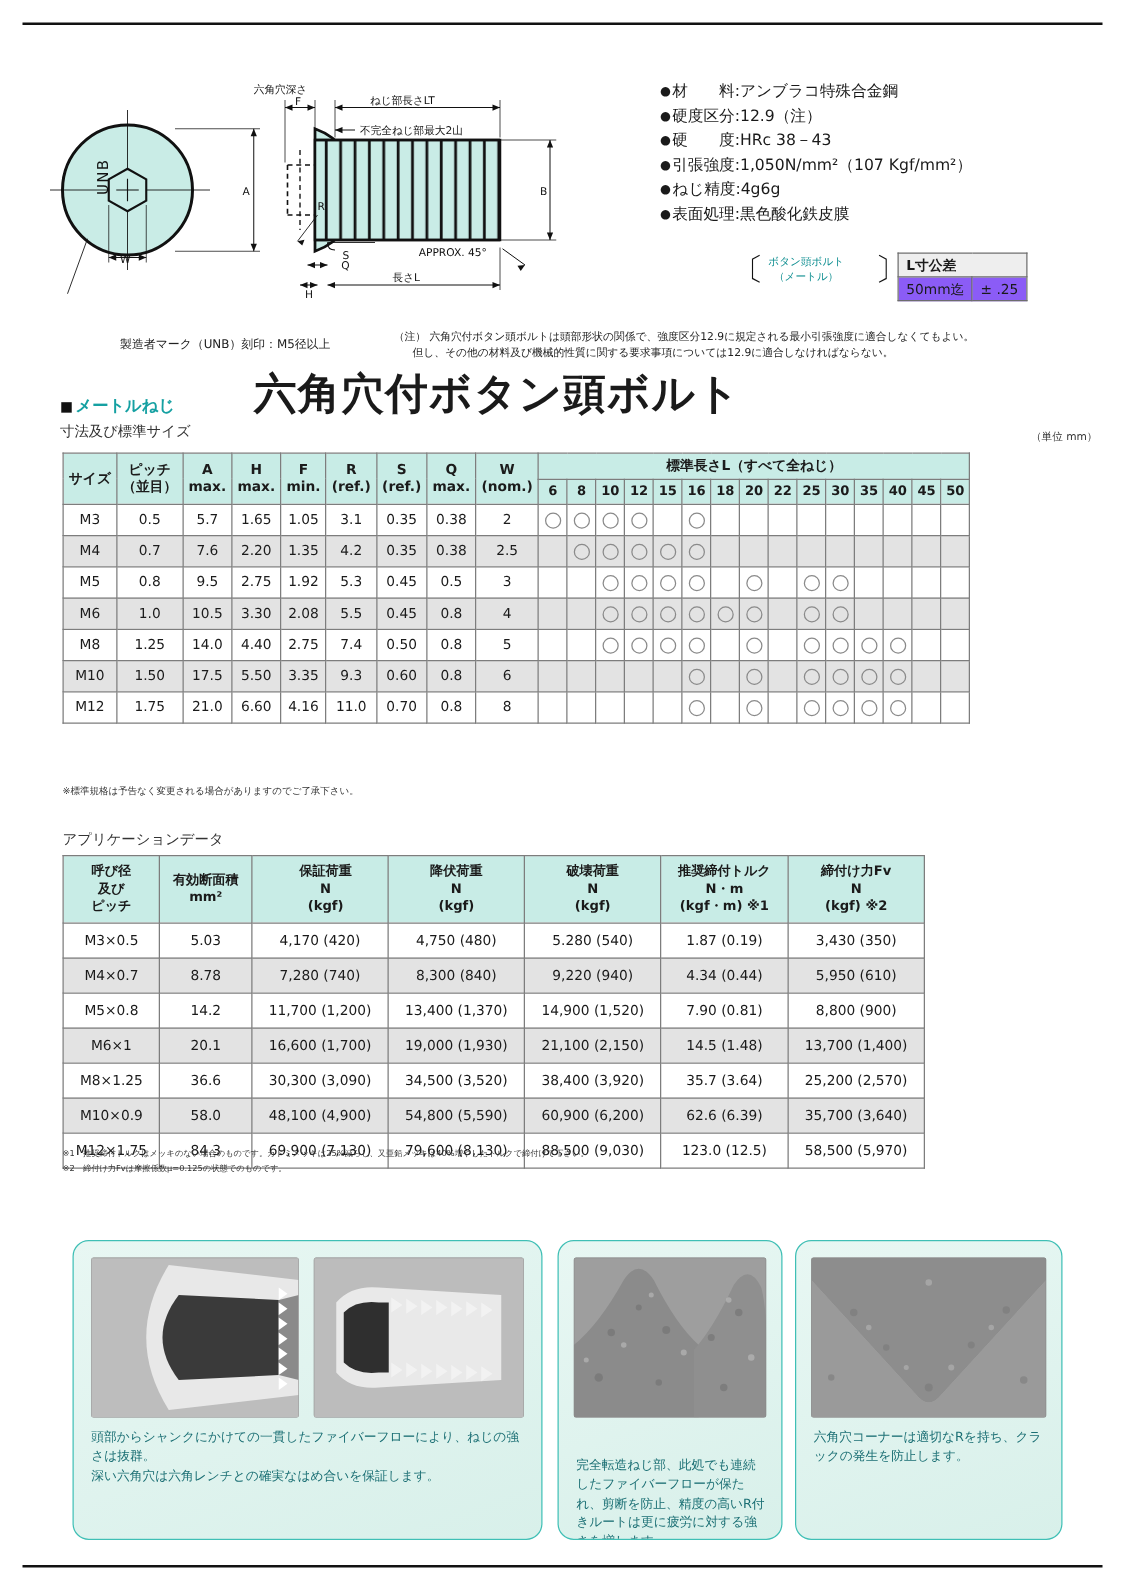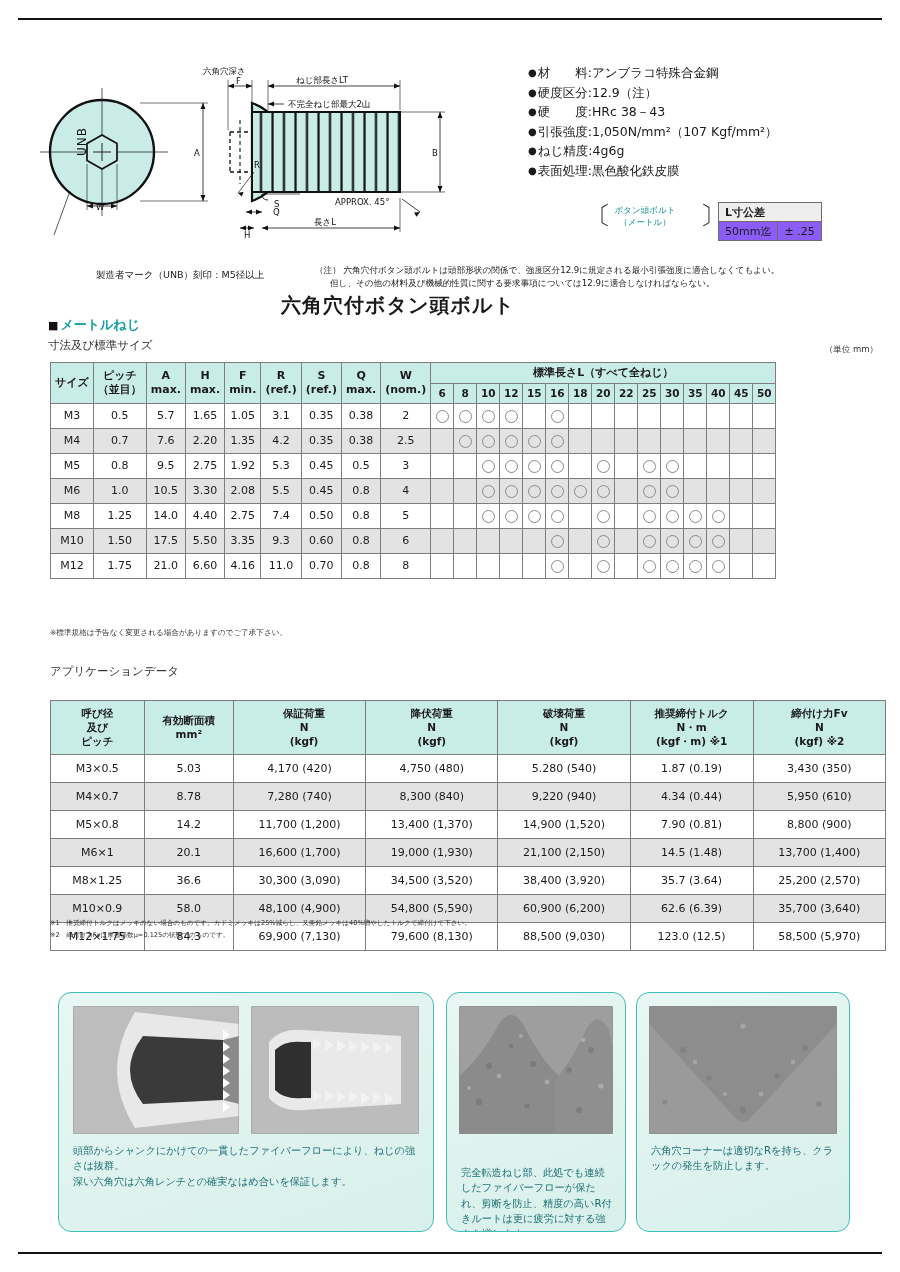--- a/index.html
+++ b/index.html
@@ -43,21 +43,21 @@
 
   .mark-note{
     position:absolute;left:96px;top:243px;font-size:9.5px;color:#222;white-space:nowrap;
   }
   .note-block{position:absolute;left:315px;top:238px;width:570px;font-size:8.6px;line-height:1.5;color:#222;}
   .note-block .nt-ind{padding-left:15px;display:block;}
 
   
   .main-title{
     position:absolute;left:0;top:292px;width:796px;text-align:center;
-    font-size:20px;font-weight:bold;letter-spacing:1px;
+    font-size:34px;font-weight:bold;letter-spacing:1px;
   }
   .sec-head{position:absolute;left:48px;top:316px;font-size:13px;font-weight:bold;color:#15a0a2;}
   .sec-head .sq{color:#111;font-size:11px;margin-right:2px;}
   .sec-sub{position:absolute;left:48px;top:338px;font-size:11.5px;color:#333;}
   .unit-note{position:absolute;right:22px;top:344px;font-size:8.5px;color:#333;}
 
   
   .dimtable{position:absolute;left:50px;top:362px;border-collapse:collapse;}
   .dimtable th,.dimtable td{
     border:1px solid #7d7d7d;text-align:center;font-size:11px;
@@ -72,21 +72,21 @@
   .dimtable tbody tr:nth-child(odd) td{background:#ffffff;}
   .dimtable td.lc{width:22px;padding:0;}
   .circ{
     display:inline-block;width:11px;height:11px;border:1.1px solid #8a8a8a;
     border-radius:50%;vertical-align:middle;
   }
   .tbl-foot{position:absolute;left:50px;top:628px;font-size:7.6px;color:#333;}
 
   
   .app-head{position:absolute;left:50px;top:664px;font-size:11.5px;color:#333;}
-  .apptable{position:absolute;left:50px;top:700px;border-collapse:collapse;width:836px;}
+  .apptable{position:absolute;left:50px;top:684px;border-collapse:collapse;width:690px;}
   .apptable th,.apptable td{border:1px solid #7d7d7d;text-align:center;font-size:11px;}
   .apptable thead th{background:#c8ece6;font-weight:bold;line-height:1.35;padding:5px 2px;font-size:10.5px;}
   .apptable tbody td{height:25px;text-align:center;}
   .apptable tbody tr:nth-child(even) td{background:#e3e3e3;}
   .apptable tbody tr:nth-child(odd) td{background:#ffffff;}
   .appfoot{position:absolute;left:50px;top:918px;width:660px;font-size:6.6px;line-height:1.75;color:#333;}
 
   
   .panels{position:absolute;left:58px;top:992px;width:790px;height:240px;}
   .panel{

